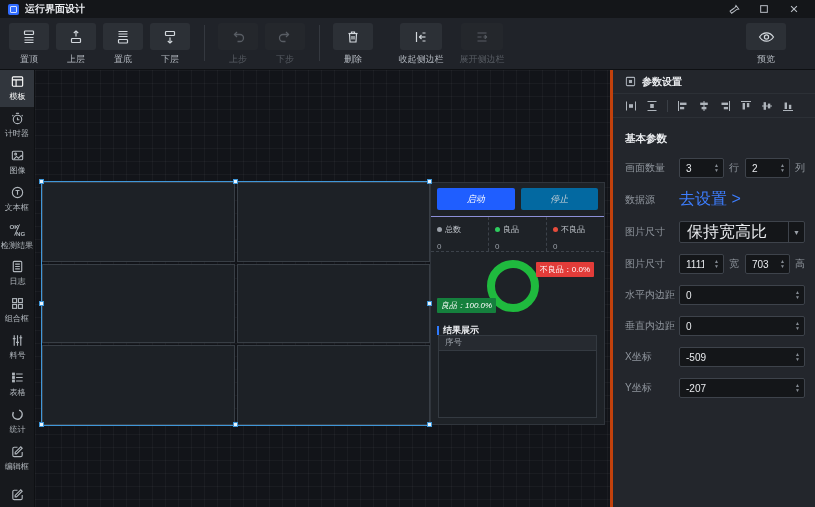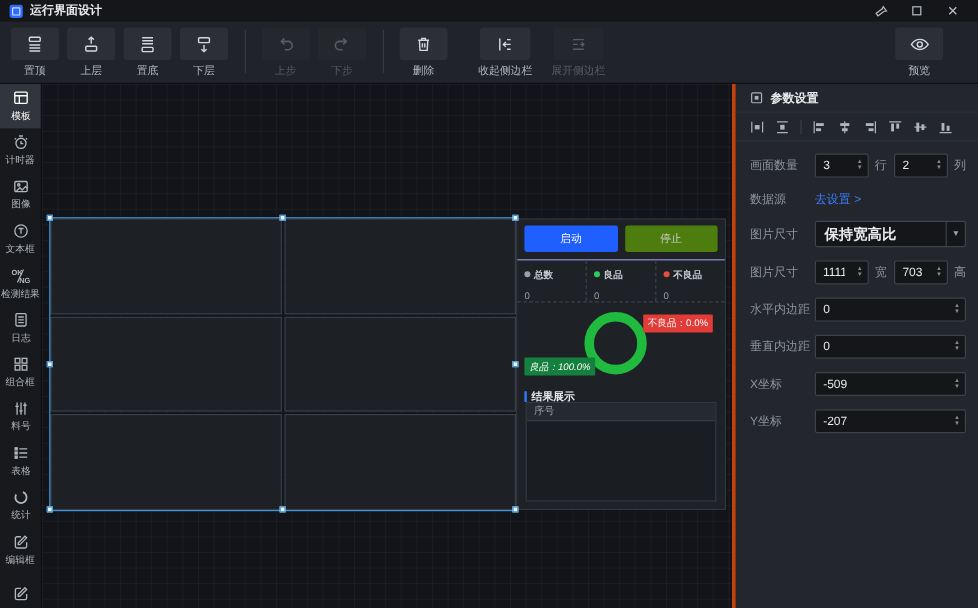--- a/index.html
+++ b/index.html
@@ -46,29 +46,29 @@
 
   .sel-widget { position:absolute; left:7px; top:112px; width:388px; height:243px;
     display:grid; grid-template-columns:1fr 1fr; grid-template-rows:1fr 1fr 1fr; gap:2px;
     outline:1px solid #3f97d9; }
   .cell { background:#1d2126; border:1px solid #383e45; }
   .handle { position:absolute; width:5px; height:5px; background:#eaf4fb; border:1px solid #3f97d9; z-index:5; }
 
   
   .stats-panel { position:absolute; left:395px; top:112px; width:175px; height:243px; background:#1e2227; border:1px solid #30353c; }
   .sp-buttons { display:flex; gap:6px; padding:5px 6px 4px 6px; }
-  .sp-btn { flex:1; height:22px; border-radius:2px; display:flex; align-items:center; justify-content:center; font-size:9px; cursor:pointer; }
+  .sp-btn { flex:1; height:22px; border-radius:2px; display:flex; align-items:center; justify-content:center; font-size:9px; cursor:pointer;font-style:italic; }
   .sp-btn.start { background:#1f5eff; color:#fff; }
-  .sp-btn.stop { background:#4d7c0f; color:#cfd4d9; }
+  .sp-btn.stop { background:#0369a1; color:#cfd4d9; }
   .sp-topline { height:1px; background:#8d90d8; margin:2px 0 0 0; }
   .sp-stats { display:flex; height:34px; }
   .sp-col { flex:1; padding:3px 0 0 6px; }
   .sp-col + .sp-col { border-left:1px dashed #3c424a; }
   .sp-dot { display:inline-block; width:5px; height:5px; border-radius:50%; margin-right:3px; vertical-align:middle; }
-  .sp-col .nm { font-size:8px; color:#c7ccd2; vertical-align:middle;font-weight:bold; }
+  .sp-col .nm { font-size:8px; color:#c7ccd2; vertical-align:middle; }
   .sp-col .vl { font-size:8px; color:#9aa0a8; margin-top:4px; }
   .sp-dash { border-top:1px dashed #3c424a; }
   .sp-chart { position:relative; height:68px; }
   .donut { position:absolute; left:56px; top:8px; width:52px; height:52px; border:8px solid #1fba3e; border-radius:50%; }
   .badge { position:absolute; font-size:8px; color:#fff; padding:2px 4px; border-radius:1px; white-space:nowrap; }
   .badge.bad { background:#e23c39; right:10px; top:10px; }
   .badge.good { background:#15803d; left:6px; top:46px;font-style:italic; }
   .sp-result-hd { display:flex; align-items:center; margin:4px 0 3px 6px; }
   .sp-result-hd .bar { width:2px; height:9px; background:#2f7bff; margin-right:4px; }
   .sp-result-hd .tx { font-size:9px; font-weight:bold; color:#e8eaed; }
@@ -86,23 +86,23 @@
   .rp-section { font-size:10.5px; font-weight:bold; color:#eceef1; margin:4px 0 12px 0; }
   .rp-row { display:flex; align-items:center; margin-bottom:11px; }
   .rp-row .flabel { width:54px; min-width:54px; font-size:10px; color:#8f959d; }
   .num-input { display:flex; align-items:stretch; height:20px; background:#141619; border:1px solid #3e434b; border-radius:2px; overflow:hidden; }
   .num-input input { flex:1; width:100%; min-width:0; background:transparent; border:none; outline:none; color:#e8eaed; font-size:10px; padding:0 6px; font-family:inherit; }
   .spin { width:13px; display:flex; flex-direction:column; align-items:center; justify-content:center; color:#858b93; }
   .spin span { font-size:5px; line-height:5px; cursor:pointer; }
   .grow { flex:1; }
   .unit { font-size:10px; color:#8f959d; margin:0 6px 0 5px; }
   .unit.last { margin-right:0; }
-  .link { font-size:10px; color:#3d7eff; cursor:pointer; }
+  .link { font-size:16px; color:#3d7eff; cursor:pointer; }
   .select { flex:1; display:flex; align-items:center; height:22px; background:#141619; border:1px solid #3e434b; border-radius:2px; }
-  .select .sval { flex:1; font-size:12px; color:#e8eaed; padding-left:7px;font-weight:bold; }
+  .select .sval { flex:1; font-size:16px; color:#e8eaed; padding-left:7px; }
   .select .caret { width:16px; border-left:1px solid #3e434b; align-self:stretch; display:flex; align-items:center; justify-content:center; color:#9aa0a8; font-size:7px; }
 </style>
 </head>
 <body>
 
 <div class="app">
 
   <div class="titlebar">
     <div class="app-logo"></div>
     <div class="win-title">运行界面设计</div>
@@ -441,20 +441,21 @@
         <span class="aicon">
             <svg width="12" height="12" viewBox="0 0 12 12" fill="none" stroke="currentColor" stroke-width="1">
               <path d="M1 10.5h10"></path>
               <rect x="2.6" y="2.5" width="2.4" height="6.5" fill="currentColor" stroke="none"></rect>
               <rect x="6.9" y="4.8" width="2.4" height="4.2" fill="currentColor" stroke="none"></rect>
             </svg>
           </span>
       </div>
 
       <div class="rp-body">
+        <div class="rp-section">基本参数</div>
 
         <div class="rp-row">
           <div class="flabel">画面数量</div>
           <div class="num-input grow">
             <input value="3" style="">
             <div class="spin">
                 <span>▲</span>
                 <span>▼</span>
               </div>
           </div>

